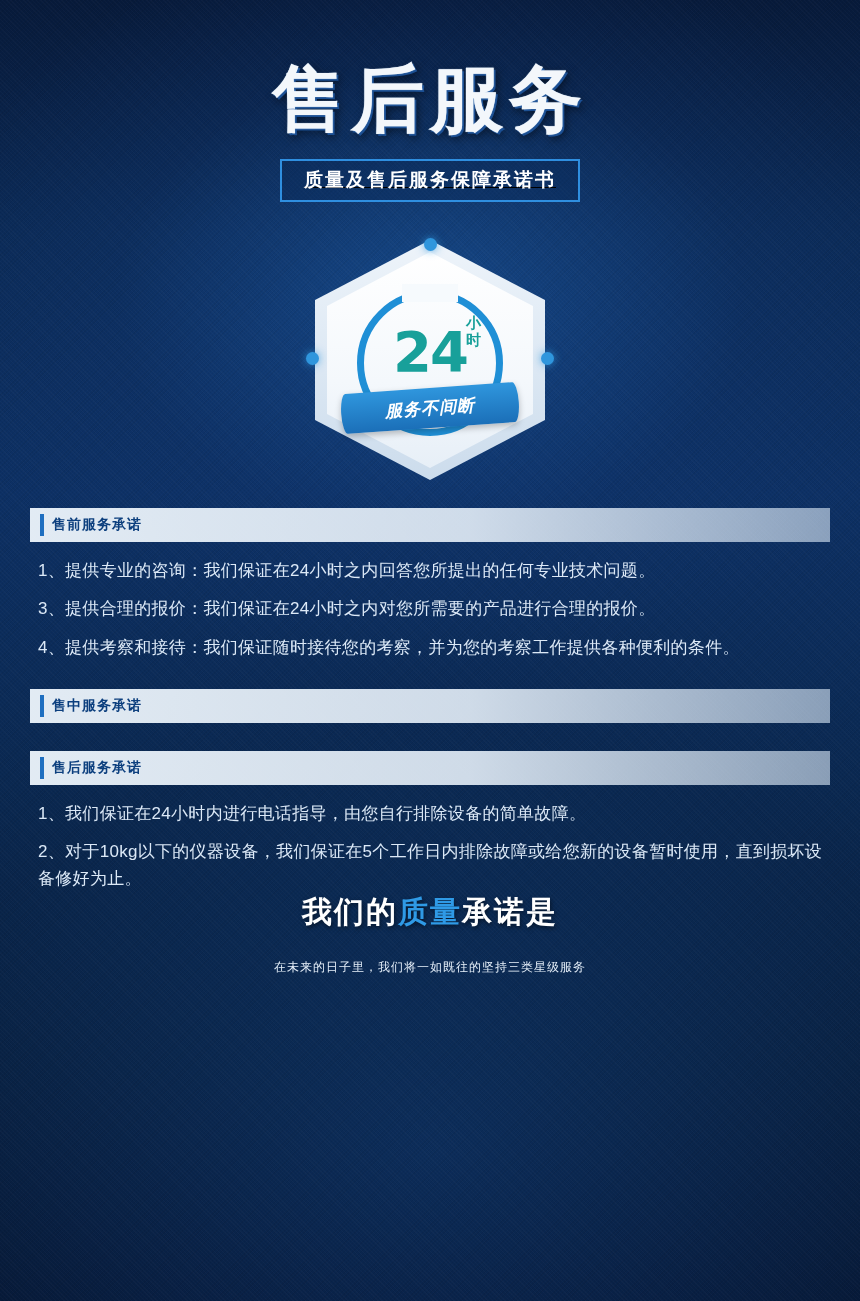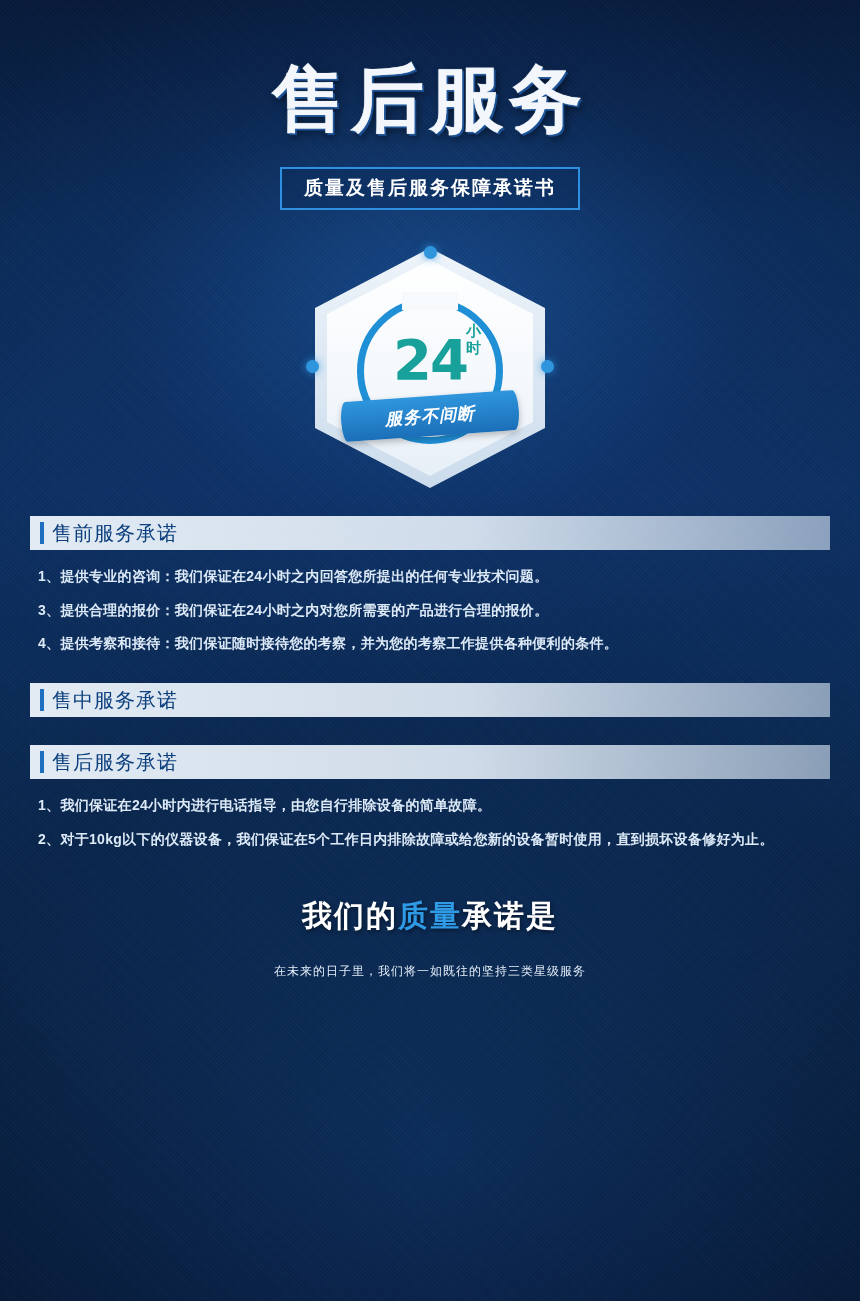--- a/index.html
+++ b/index.html
@@ -40,25 +40,26 @@
     font-weight: bold;
     letter-spacing: 6px;
     color: #f3f7fb;
     text-shadow:
       0 0 1px #bcd6f2,
       2px 2px 0 #1b4f93,
       3px 4px 10px rgba(0,0,0,0.55);
     line-height: 1;
   }
   .hero-sub-wrap {
-    margin: 32px auto 0;
+    margin: 24px auto 0;
     display: inline-block;
     border: 2px solid #2f8fe0;
     padding: 6px 22px 7px;
     background: rgba(10,40,85,0.35);
+    text-decoration: underline;
   }
   .hero-sub {
     font-size: 19px;
     font-weight: bold;
     color: #ffffff;
     letter-spacing: 2px;
   }
   .hero-slogan {
     margin-top: 32px;
     font-size: 15.5px;
@@ -193,38 +194,37 @@
   .section-bar::before {
     content: "";
     position: absolute;
     left: 10px;
     top: 6px;
     width: 4px;
     height: 22px;
     background: #1f6fc0;
   }
   .section-title {
-    font-size: 20px;
-    font-weight: normal;
+    font-size: 14px;
+    font-weight: bold;
     color: #0c3f7e;
     letter-spacing: 1px;
   }
   .items { margin-top: 16px; padding-left: 8px; }
   .item {
-    font-size: 14px;
+    font-size: 17px;
     color: #dce9f7;
     line-height: 1.55;
     margin-bottom: 12px;
     letter-spacing: 0.3px;
-    font-weight: bold;
   }
   .item:last-child { margin-bottom: 0; }
 
   
-  .promise { margin-top: 46px; text-align: center; }
+  .promise { text-align: center; }
   .promise-title {
     font-size: 30px;
     font-weight: bold;
     color: #ffffff;
     letter-spacing: 2px;
     text-shadow: 1px 2px 4px rgba(0,0,0,0.5);
   }
   .promise-title .hl { color: #2f9ae6; }
   .promise-line1 {
     margin-top: 24px;

